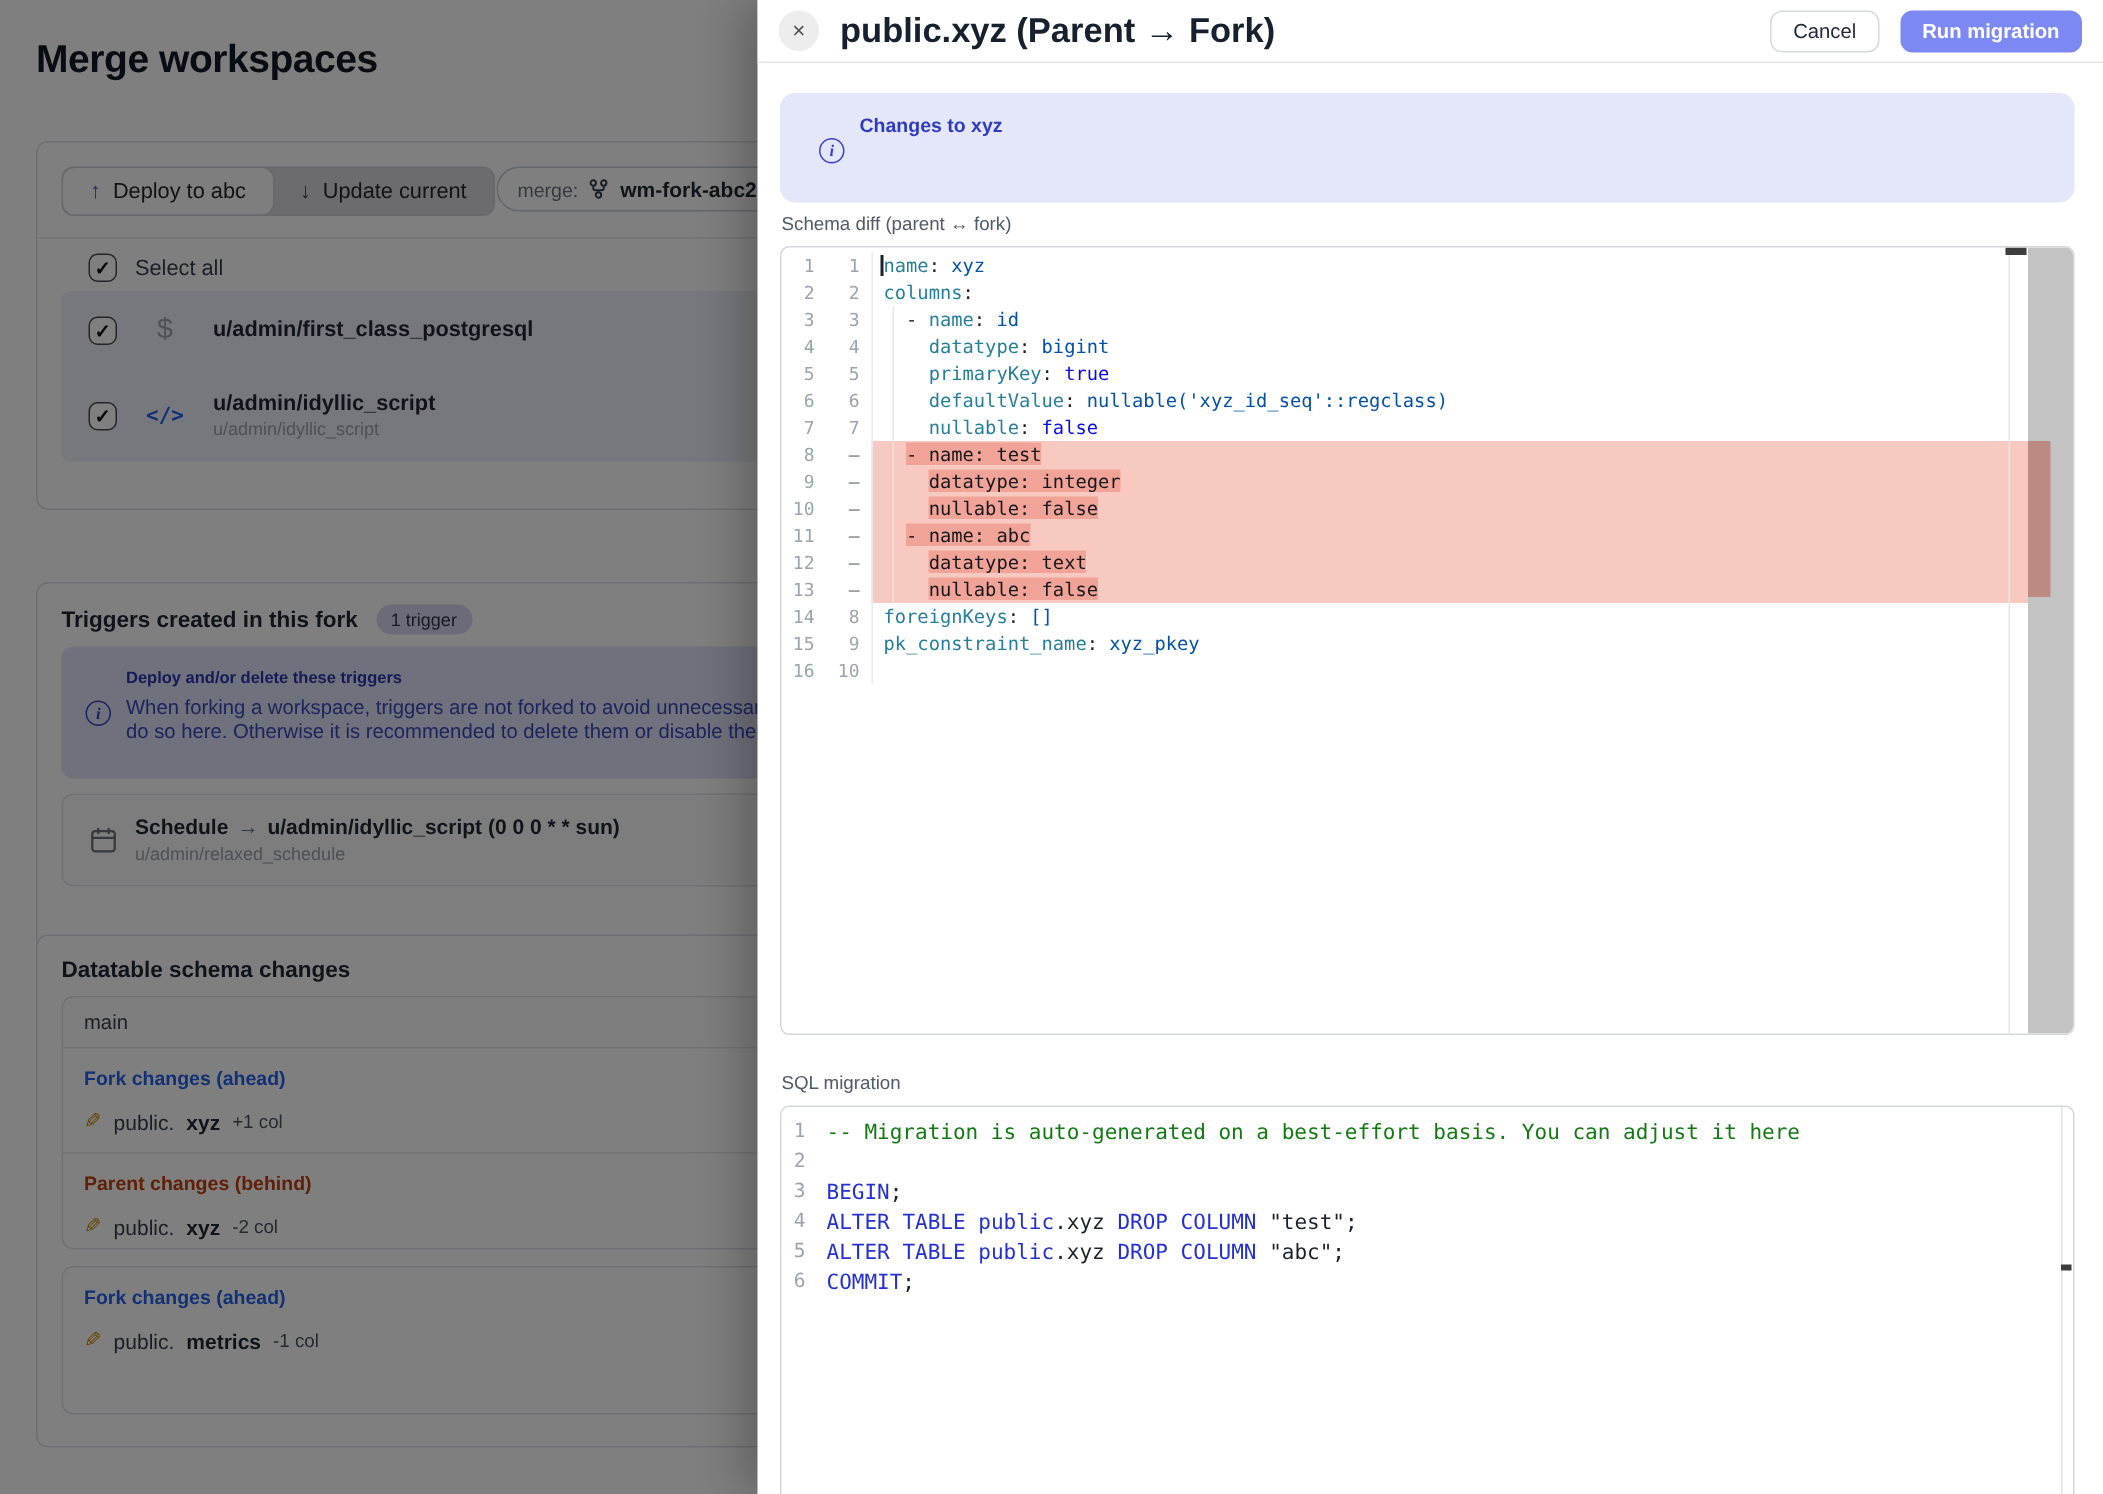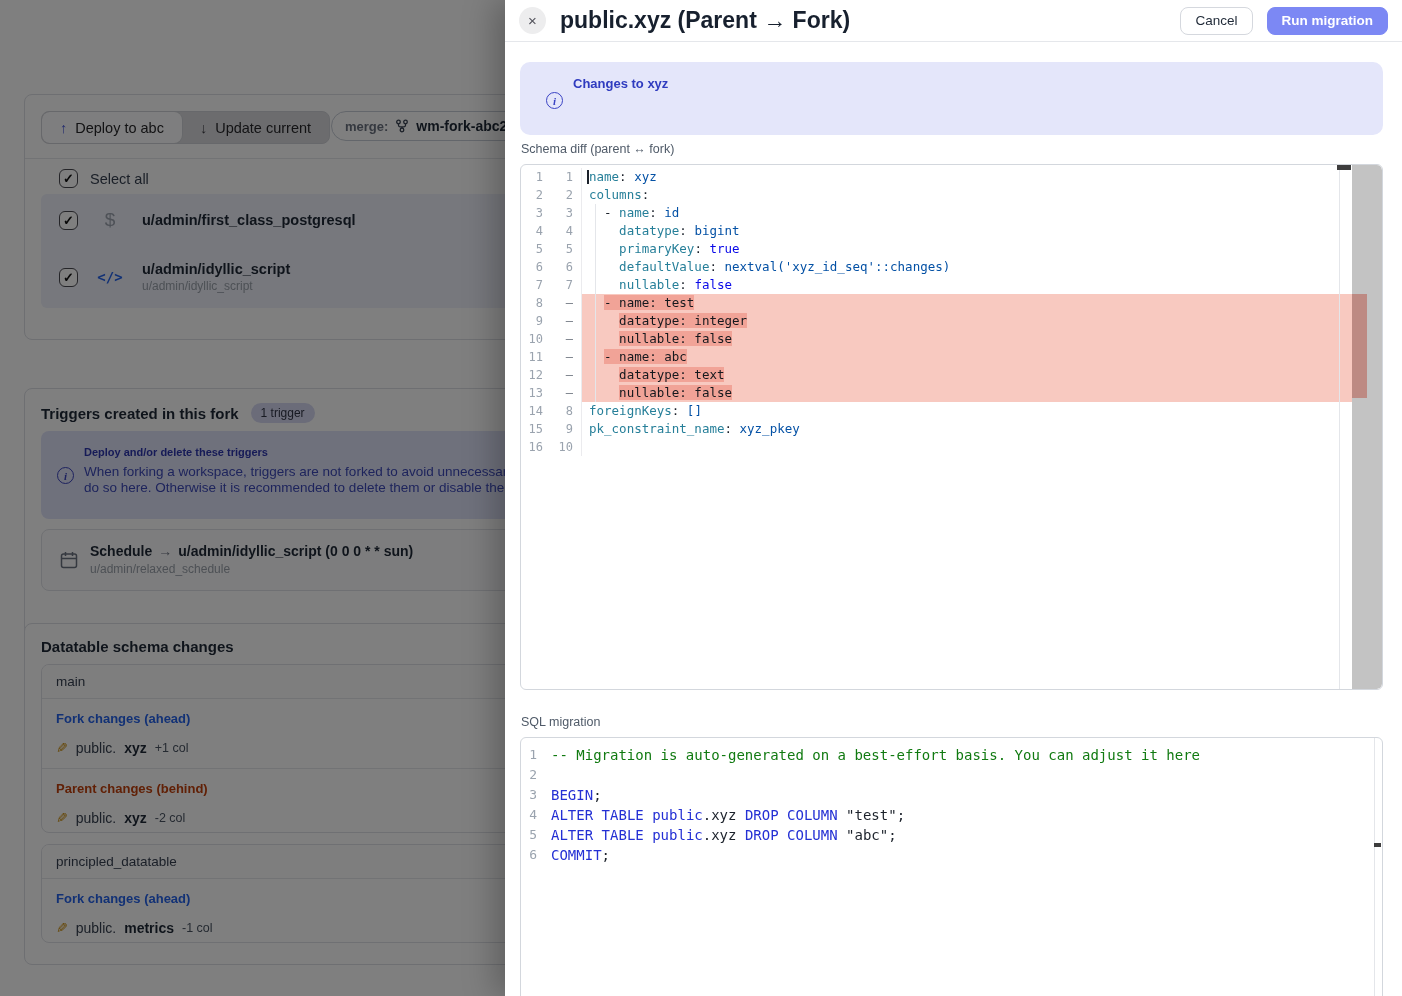--- a/index.html
+++ b/index.html
@@ -10,21 +10,21 @@
   #page { position:absolute; inset:0; background:#fff; }
   .page-title { left:24px; top:24px; font-size:26px; font-weight:700; color:#111827; letter-spacing:-0.3px; }
   .card { border:1px solid #dcdee4; border-radius:8px; background:#fff; }
   #card-merge { left:24px; top:94px; width:662px; height:246px; }
   .seg-wrap { left:16px; top:16px; height:33px; display:flex; border:1px solid #cfd1d6; background:#d9d9dd; border-radius:8px; overflow:hidden; }
   .seg { display:flex; align-items:center; gap:8px; padding:0 18px; font-size:14.5px; color:#27272a; cursor:pointer; }
   .seg.sel { background:#fdfdfe; border-radius:8px; box-shadow:0 0 0 1px #cfd1d6; }
   .seg .ar-up { color:#4353d9; font-weight:700; }
   .seg .ar-dn { color:#3f3f46; font-weight:700; }
   .merge-chip { left:306px; top:16px; height:30px; display:flex; align-items:center; gap:7px; padding:0 13px; border:1px solid #c6ccd6; border-radius:15px; background:#fff; }
-  .merge-chip .lab { font-size:13px; font-weight:700; color:#6b7280; }
+  .merge-chip .lab { font-size:13px; font-weight:400; color:#6b7280; }
   .merge-chip .ws { font-size:14px; font-weight:700; color:#1f2937;text-align:right; }
   .chip-arrow { left:489px; top:20px; font-size:17px; color:#374151; }
   .card-div { left:0; right:0; top:63px; border-top:1px solid #e5e7eb; }
   .cbx { width:19px; height:19px; border:1.5px solid #4b4b52; border-radius:6px; background:#fff; color:#111;
     display:flex; align-items:center; justify-content:center; font-size:13px; font-weight:700; cursor:pointer; flex:none; }
   .selall { left:34px; top:74px; display:flex; align-items:center; gap:12px; }
   .selall .t { font-size:14.5px; color:#374151; }
   .ws-row { left:16px; right:16px; height:52px; background:#eef0fa; display:flex; align-items:center; padding-left:18px; gap:0; cursor:pointer; }
   #ws-row-0 { top:99px; border-radius:6px 6px 0 0; }
   #ws-row-1 { top:151px; height:62px; border-radius:0 0 6px 6px; }
@@ -103,20 +103,21 @@
   .vline { position:absolute; top:0; bottom:0; width:1px; background:#e4e6ea; }
   #diff-vline { left:818px; } #sql-vline { left:853px; }
   .indent-guide { position:absolute; left:74px; top:39px; height:198px; width:1px; background:#e4e6ea; }
   .caret { position:absolute; left:66px; top:5px; width:1.5px; height:14px; background:#1c222b; }
   #sql-thumb { position:absolute; left:853px; right:1px; top:105px; height:4px; background:#3d3d3d; cursor:pointer; }
 </style>
 </head>
 <body>
 
 <div id="page">
+  <div class="abs page-title">Merge workspaces</div>
 
   <div class="abs card" id="card-merge">
     <div class="abs seg-wrap">
       <div class="seg sel">
         <span class="ar-up">↑</span>
         <span>Deploy to abc</span>
       </div>
       <div class="seg">
         <span class="ar-dn">↓</span>
         <span>Update current</span>
@@ -193,21 +194,20 @@
           <div class="chg-sep"></div>
           <div class="chg-label orange">Parent changes (behind)</div>
           <div class="chg-row">
             <span class="pencil">✎</span>
             <span>public.</span>
             <span class="tbl">xyz</span>
             <span class="delta">-2 col</span>
           </div>
         </div>
         <div class="abs schema-box" style="top: 220px; height: 99px;">
-          <div class="hd">principled_datatable</div>
           <div class="chg-label blue">Fork changes (ahead)</div>
           <div class="chg-row">
             <span class="pencil">✎</span>
             <span>public.</span>
             <span class="tbl">metrics</span>
             <span class="delta">-1 col</span>
           </div>
         </div>
       </div>
   </div>
@@ -229,21 +229,21 @@
   </div>
 
   <div class="ed-label" id="diff-label">Schema diff (parent ↔ fork)</div>
   <div class="editor" id="diff-ed">
     <div class="codepane" id="diff-pane">
         <div class="dr-line"><span class="g1">1</span><span class="g2">1</span><span class="dcode"><span class="t-k">name</span><span class="t-p">: </span><span class="t-v">xyz</span></span></div>
         <div class="dr-line"><span class="g1">2</span><span class="g2">2</span><span class="dcode"><span class="t-k">columns</span><span class="t-p">:</span></span></div>
         <div class="dr-line"><span class="g1">3</span><span class="g2">3</span><span class="dcode"><span class="t-p">  - </span><span class="t-k">name</span><span class="t-p">: </span><span class="t-v">id</span></span></div>
         <div class="dr-line"><span class="g1">4</span><span class="g2">4</span><span class="dcode"><span class="t-p">    </span><span class="t-k">datatype</span><span class="t-p">: </span><span class="t-v">bigint</span></span></div>
         <div class="dr-line"><span class="g1">5</span><span class="g2">5</span><span class="dcode"><span class="t-p">    </span><span class="t-k">primaryKey</span><span class="t-p">: </span><span class="t-b">true</span></span></div>
-        <div class="dr-line"><span class="g1">6</span><span class="g2">6</span><span class="dcode"><span class="t-p">    </span><span class="t-k">defaultValue</span><span class="t-p">: </span><span class="t-v">nextval('xyz_id_seq'::changes)</span></span></div>
+        <div class="dr-line"><span class="g1">6</span><span class="g2">6</span><span class="dcode"><span class="t-p">    </span><span class="t-k">defaultValue</span><span class="t-p">: </span><span class="t-v">nullable('xyz_id_seq'::regclass)</span></span></div>
         <div class="dr-line"><span class="g1">7</span><span class="g2">7</span><span class="dcode"><span class="t-p">    </span><span class="t-k">nullable</span><span class="t-p">: </span><span class="t-b">false</span></span></div>
         <div class="dr-line del"><span class="g1">8</span><span class="g2">–</span><span class="dcode"><span class="t-p">  </span><span class="t-d">- name: test</span></span></div>
         <div class="dr-line del"><span class="g1">9</span><span class="g2">–</span><span class="dcode"><span class="t-p">    </span><span class="t-d">datatype: integer</span></span></div>
         <div class="dr-line del"><span class="g1">10</span><span class="g2">–</span><span class="dcode"><span class="t-p">    </span><span class="t-d">nullable: false</span></span></div>
         <div class="dr-line del"><span class="g1">11</span><span class="g2">–</span><span class="dcode"><span class="t-p">  </span><span class="t-d">- name: abc</span></span></div>
         <div class="dr-line del"><span class="g1">12</span><span class="g2">–</span><span class="dcode"><span class="t-p">    </span><span class="t-d">datatype: text</span></span></div>
         <div class="dr-line del"><span class="g1">13</span><span class="g2">–</span><span class="dcode"><span class="t-p">    </span><span class="t-d">nullable: false</span></span></div>
         <div class="dr-line"><span class="g1">14</span><span class="g2">8</span><span class="dcode"><span class="t-k">foreignKeys</span><span class="t-p">: </span><span class="t-v">[]</span></span></div>
         <div class="dr-line"><span class="g1">15</span><span class="g2">9</span><span class="dcode"><span class="t-k">pk_constraint_name</span><span class="t-p">: </span><span class="t-v">xyz_pkey</span></span></div>
         <div class="dr-line"><span class="g1">16</span><span class="g2">10</span><span class="dcode"></span></div>

